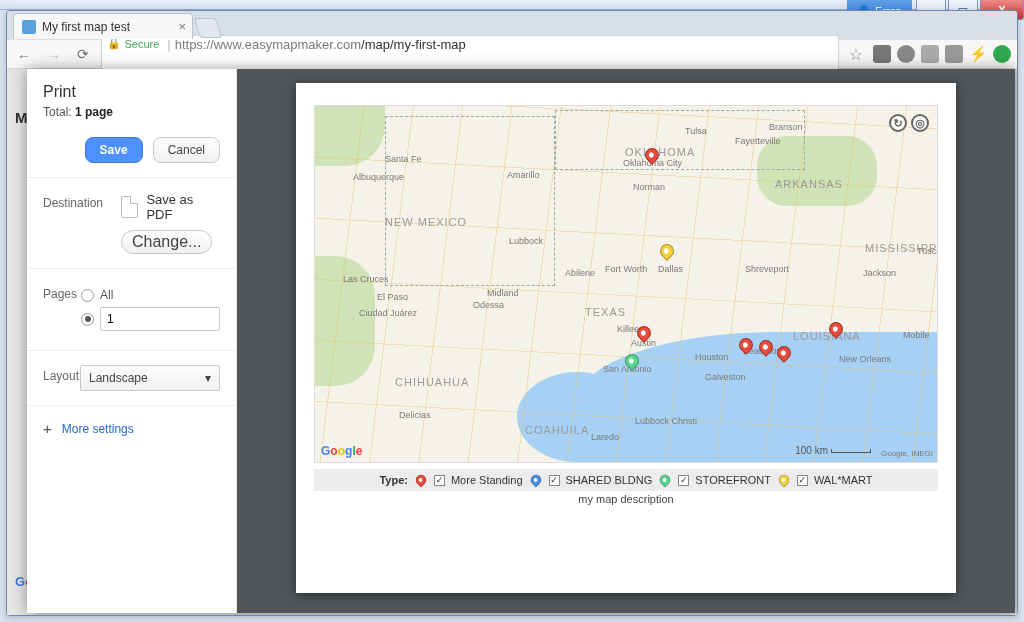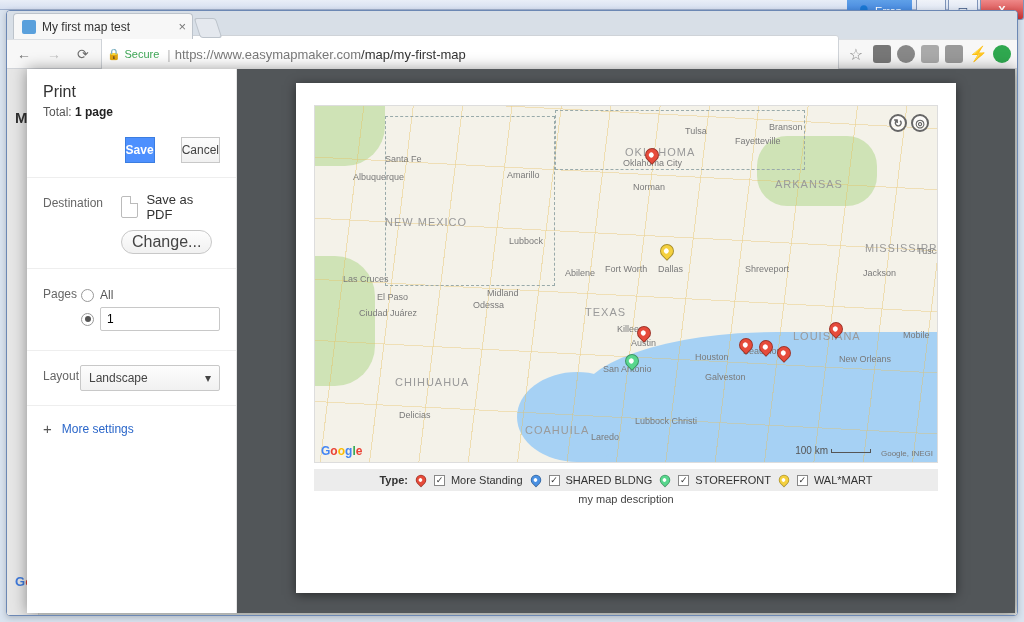--- a/index.html
+++ b/index.html
@@ -15,21 +15,21 @@
   
   
   .browser { position:absolute; top:10px; left:6px; right:6px; bottom:6px; background:#fff; border:1px solid #6c88b4; border-radius:4px; overflow:hidden; box-shadow:0 2px 6px rgba(0,0,0,.2);}
   .tabstrip { height:28px; background:#d8dfe7; display:flex; align-items:flex-end; padding-left:6px; }
   .tab { height:26px; background:#f7f7f7; border:1px solid #bcc3cb; border-bottom:none; border-radius:4px 4px 0 0; display:flex; align-items:center; padding:0 22px 0 8px; font-size:12px; color:#333; position:relative; min-width:180px;}
   .tab .favicon { width:14px; height:14px; background:#5aa0dc; border-radius:2px; margin-right:6px; }
   .tab .closex { position:absolute; right:6px; font-size:13px; color:#777; }
   .newtab { width:22px; height:20px; background:#e4e8ee; border:1px solid #bcc3cb; margin-left:4px; margin-bottom:1px; transform:skewX(18deg); border-radius:3px;}
   .addrbar { height:30px; background:#f7f7f7; border-top:1px solid #dcdfe3; border-bottom:1px solid #d0d3d8; display:flex; align-items:center; padding:0 6px; gap:8px;}
   .nav-ico { color:#6f6f6f; font-size:14px; padding:0 4px; }
-  .omnibox { flex:1; height:38px; border:1px solid #cfd3d8; border-radius:3px; display:flex; align-items:center; padding:1px 6px; font-size:13px; color:#333; background:#fff;}
+  .omnibox { flex:1; height:38px; border:1px solid #cfd3d8; border-radius:3px; display:flex; align-items:flex-start; padding:1px 6px; font-size:13px; color:#333; background:#fff;}
   .lock { color:#3fa757; font-size:11px; margin-right:4px; display:flex; align-items:center;}
   .lock::before{content:"🔒"; font-size:11px; margin-right:3px;}
   .sep { color:#bbb; margin:0 4px;}
   .url-grey{color:#7a7a7a}
   .ext { display:flex; gap:6px; }
   .ext-ico{ width:18px; height:18px; background:#888; border-radius:3px; }
   .ext-ico.star{background:none;color:#888;font-size:16px;display:flex;align-items:center;justify-content:center}
   .ext-ico.bolt{background:none;color:#4aa3ff;font-size:15px;}
   .ext-ico.green{background:#2fa84f;border-radius:50%;}
 
@@ -43,21 +43,21 @@
   .under-goo span:nth-child(1){color:#4285f4}.under-goo span:nth-child(2){color:#ea4335}
   
   
   .printshadow { position:absolute; inset:0; background:rgba(50,50,50,.12);}
   .printdlg { position:absolute; left:20px; top:0; right:2px; bottom:2px; background:#fff; box-shadow:0 0 14px rgba(0,0,0,.4); display:flex; }
   .printside { width:210px; border-right:1px solid #e5e5e5; font-size:13px; color:#333; }
   .ps-head { padding:14px 16px 4px; font-size:16px; color:#333;}
   .ps-total { padding:0 16px 12px; font-size:12px; color:#555;}
   .ps-total b{color:#222}
   .ps-btns { padding:6px 16px 14px; display:flex; gap:10px; justify-content:flex-end; border-bottom:1px solid #eee;}
-  .btn { height:26px; padding:0 0; border:1px solid #c8c8c8; background:linear-gradient(#fdfdfd,#f1f1f1); border-radius:0; font-size:12px; color:#444; display:flex; align-items:center;margin-left:16px;}
+  .btn { height:26px; padding:0 14px; border:1px solid #c8c8c8; background:linear-gradient(#fdfdfd,#f1f1f1); border-radius:8px; font-size:12px; color:#444; display:flex; align-items:center;}
   .btn.primary { background:#4d90fe; border-color:#3b7de0; color:#fff; font-weight:bold;}
   .ps-row { display:flex; padding:14px 16px; border-bottom:1px solid #eee; }
   .ps-label { width:78px; color:#666; font-size:12px; padding-top:4px;}
   .ps-body { flex:1; }
   .dest-line { display:flex; align-items:center; gap:8px; margin-bottom:8px;}
   .pdf-ico { width:18px; height:22px; border:1px solid #bbb; border-radius:2px; position:relative;}
   .pdf-ico::after{content:"";position:absolute;right:-1px;top:-1px;width:7px;height:7px;background:#fff;border-left:1px solid #bbb;border-bottom:1px solid #bbb}
   .smallbtn { height:24px; padding:0 10px; border:1px solid #c8c8c8; background:linear-gradient(#fdfdfd,#f1f1f1); border-radius:12px; font-size:16px; color:#444;}
   .radio-row{display:flex;align-items:center;gap:6px;font-size:12px;color:#555;margin:5px 0}
   .radio{width:13px;height:13px;border:1px solid #999;border-radius:50%;display:inline-flex;align-items:center;justify-content:center;background:#fff}

